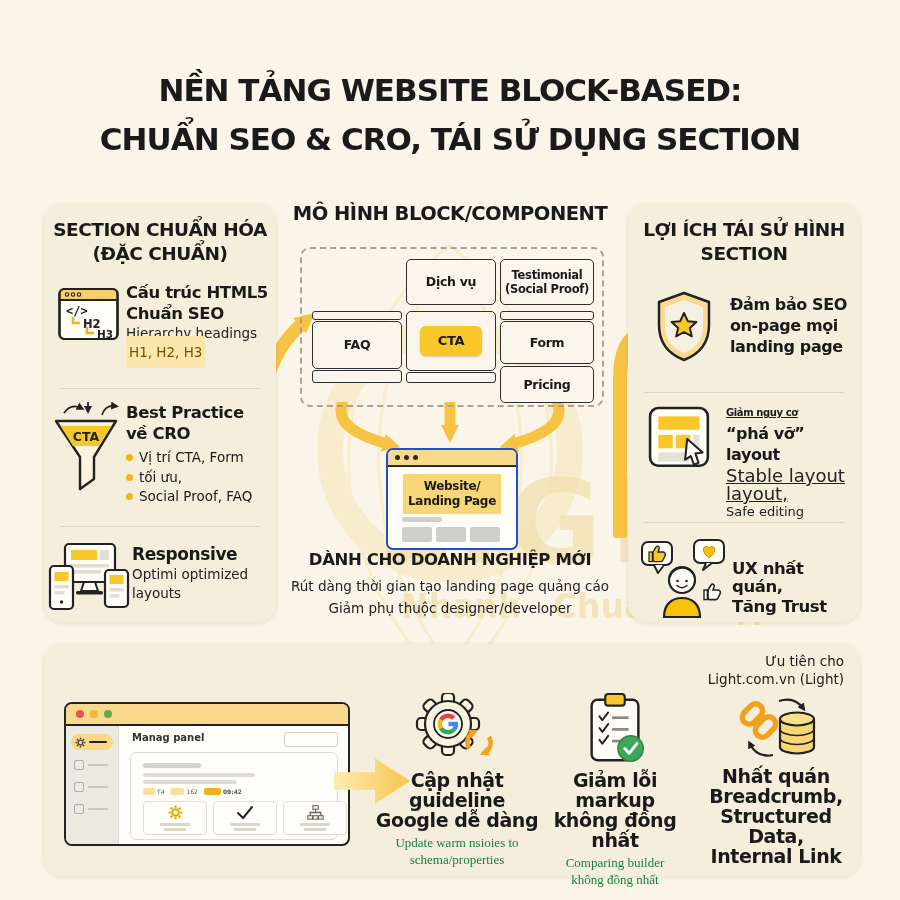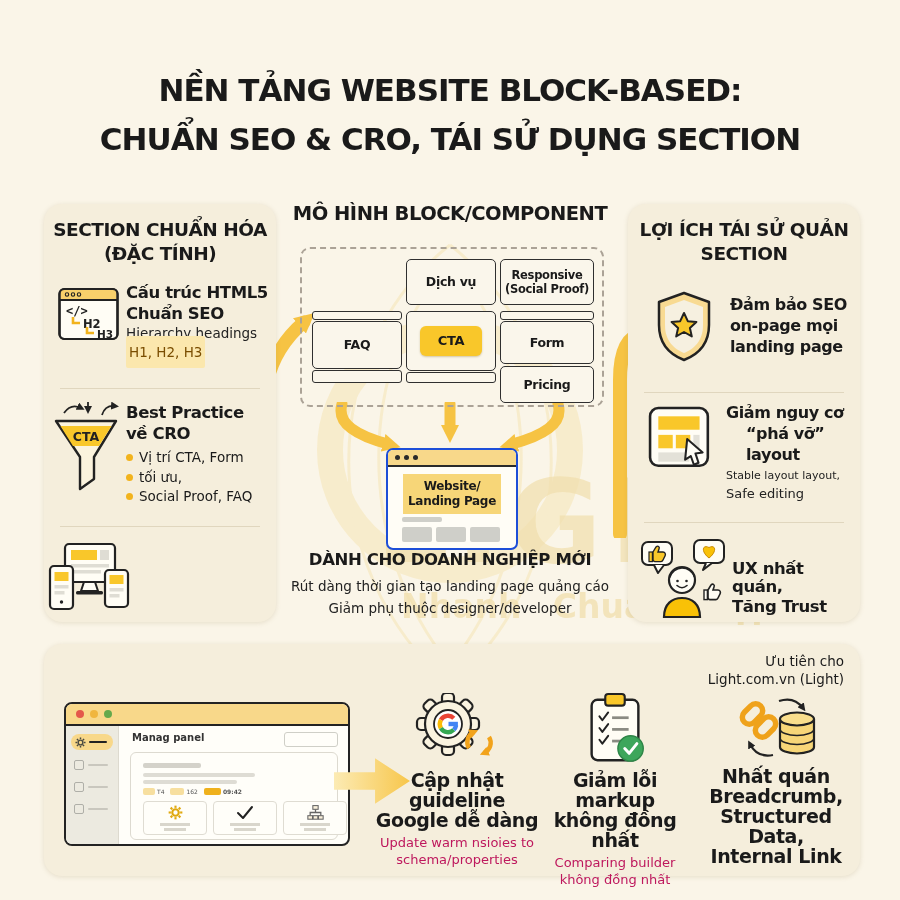--- a/index.html
+++ b/index.html
@@ -67,21 +67,21 @@
   .mini{position:absolute;top:48px;width:62px;height:32px;border:1.2px solid #DFDCD2;
     border-radius:4px;background:#FFFEF9;text-align:center;}
   .mini .ln1{position:absolute;left:16px;top:21px;width:30px;height:2.5px;background:#D9D6CC;}
   .mini .ln2{position:absolute;left:20px;top:26px;width:22px;height:2.5px;background:#D9D6CC;}
   .big-arrow{position:absolute;left:290px;top:110px;width:76px;height:54px;
     background:linear-gradient(90deg,#FCEBB4,#F7C64B);
     clip-path:polygon(0 34%,54% 34%,54% 8%,100% 50%,54% 92%,54% 66%,0 66%);}
   .col{position:absolute;top:48px;text-align:center;}
   .col .icon-box{height:74px;display:flex;align-items:center;justify-content:center;}
   .col .c-title{font-weight:bold;font-size:19px;line-height:20px;letter-spacing:-0.4px;margin-top:4px;}
-  .col .c-desc{font-size:13px;line-height:17px;color:#be185d;margin-top:4px;}
+  .col .c-desc{font-size:13px;line-height:17px;color:#15803d;margin-top:4px;font-family:Liberation Serif, serif;}
   svg{display:block;}
   .arrow-svg{position:absolute;z-index:1;}
   .wm{position:absolute;left:0;top:150px;z-index:0;}
 </style>
 </head>
 <body>
 
 <div class="stage">
 
   <svg class="wm" width="900" height="540">
@@ -97,21 +97,21 @@
   </svg>
 
   <div class="abs title">
     <div>NỀN TẢNG WEBSITE BLOCK-BASED:</div>
     <div>CHUẨN SEO &amp; CRO, TÁI SỬ DỤNG SECTION</div>
   </div>
 
   <div class="panel" style="left:44px;top:204px;width:232px;height:418px;">
     <div class="ph" style="top:14px;">
       <div>SECTION CHUẨN HÓA</div>
-      <div>(ĐẶC TÍNH)</div>
+      <div>(ĐẶC CHUẨN)</div>
     </div>
 
     <svg class="abs" style="left:14px;top:80px;" width="62" height="60" viewBox="0 0 62 60">
       <rect x="1.5" y="5" width="58" height="50" rx="5" fill="#FFFDF5" stroke="#222" stroke-width="2.2"></rect>
       <rect x="2.5" y="6" width="56" height="9.5" fill="#F8D06B"></rect>
       <line x1="1.5" y1="16" x2="59.5" y2="16" stroke="#222" stroke-width="2"></line>
       <rect x="1.5" y="5" width="58" height="50" rx="5" fill="none" stroke="#222" stroke-width="2.2"></rect>
       <circle cx="9" cy="10.5" r="1.7" fill="none" stroke="#222" stroke-width="1.1"></circle>
       <circle cx="15" cy="10.5" r="1.7" fill="none" stroke="#222" stroke-width="1.1"></circle>
       <circle cx="21" cy="10.5" r="1.7" fill="none" stroke="#222" stroke-width="1.1"></circle>
@@ -173,28 +173,33 @@
       <rect x="2" y="24" width="23" height="43" rx="4" fill="#FFFDF5" stroke="#222" stroke-width="2.2"></rect>
       <rect x="6.5" y="30" width="14" height="9" fill="#F9C72A"></rect>
       <rect x="6.5" y="43" width="14" height="3.5" fill="#DFDDD4"></rect>
       <rect x="6.5" y="49" width="10" height="3.5" fill="#DFDDD4"></rect>
       <circle cx="13.5" cy="60" r="1.7" fill="#222"></circle>
       <rect x="57" y="28" width="23" height="37" rx="4" fill="#FFFDF5" stroke="#222" stroke-width="2.2"></rect>
       <rect x="61.5" y="33" width="14" height="9" fill="#F9C72A"></rect>
       <rect x="61.5" y="46" width="14" height="3.5" fill="#DFDDD4"></rect>
       <rect x="61.5" y="52" width="10" height="3.5" fill="#DFDDD4"></rect>
     </svg>
+    <div class="abs" style="left:88px;top:340px;width:140px;">
+      <div class="it-title" style="font-size:17px;">Responsive</div>
+      <div class="it-desc">Optimi optimized</div>
+      <div class="it-desc">layouts</div>
+    </div>
   </div>
 
   <div class="c-head">MÔ HÌNH BLOCK/COMPONENT</div>
 
   <div class="dashed">
     <div class="blk" style="left:104px;top:10px;width:88px;height:44px;">Dịch vụ</div>
     <div class="blk" style="left:198px;top:10px;width:92px;height:44px;flex-direction:column;font-size:11.5px;">
-      <div>Responsive</div>
+      <div>Testimonial</div>
       <div>(Social Proof)</div>
     </div>
     <div class="strip" style="left:10px;top:62px;width:88px;height:7px;"></div>
     <div class="blk" style="left:10px;top:72px;width:88px;height:46px;">FAQ</div>
     <div class="strip" style="left:10px;top:121px;width:88px;height:11px;"></div>
     <div class="blk" style="left:104px;top:62px;width:88px;height:58px;">
       <div class="cta-pill">CTA</div>
     </div>
     <div class="strip" style="left:104px;top:123px;width:88px;height:9px;"></div>
     <div class="strip" style="left:198px;top:62px;width:92px;height:7px;"></div>
@@ -230,21 +235,21 @@
     <div class="gbar" style="left:48px;top:77px;width:30px;height:15px;"></div>
     <div class="gbar" style="left:82px;top:77px;width:30px;height:15px;"></div>
   </div>
 
   <div class="c-foot-h">DÀNH CHO DOANH NGHIỆP MỚI</div>
   <div class="c-foot" style="top:576px;">Rút dàng thời gian tạo landing page quảng cáo</div>
   <div class="c-foot" style="top:598px;">Giảm phụ thuộc designer/developer</div>
 
   <div class="panel" style="left:628px;top:204px;width:232px;height:418px;">
     <div class="ph" style="top:14px;">
-      <div>LỢI ÍCH TÁI SỬ QUẢN</div>
+      <div>LỢI ÍCH TÁI SỬ HÌNH</div>
       <div>SECTION</div>
     </div>
 
     <svg class="abs" style="left:24px;top:86px;" width="64" height="74" viewBox="0 0 64 74">
       <path d="M32,3 L57,12 V35 C57,55 45,65 32,70 C19,65 7,55 7,35 V12 Z" fill="#F8DA92" stroke="#222" stroke-width="2.5" stroke-linejoin="round"></path>
       <path d="M32,10 L51,17 V35 C51,51 42,59 32,63 C22,59 13,51 13,35 V17 Z" fill="#F6F0E0"></path>
       <polygon points="32,23 35.8,31.2 44.4,32 37.9,38 39.8,46.4 32,42 24.2,46.4 26.1,38 19.6,32 28.2,31.2" fill="#F9C72A" stroke="#222" stroke-width="2" stroke-linejoin="round"></polygon>
     </svg>
     <div class="abs" style="left:102px;top:90px;width:124px;">
       <div class="it-title" style="font-size:16px;">Đảm bảo SEO</div>
@@ -257,23 +262,23 @@
     <svg class="abs" style="left:20px;top:202px;" width="66" height="66" viewBox="0 0 64 64">
       <rect x="2" y="2" width="56" height="56" rx="8" fill="#FFFDF5" stroke="#222" stroke-width="2.5"></rect>
       <rect x="10" y="10" width="40" height="13" fill="#F9C72A"></rect>
       <rect x="10" y="28" width="14" height="13" fill="#F9C72A"></rect>
       <rect x="27" y="28" width="14" height="13" fill="#F9C72A"></rect>
       <rect x="44" y="28" width="6" height="13" fill="#E3E1D8"></rect>
       <rect x="10" y="45" width="30" height="9" fill="#E3E1D8"></rect>
       <path d="M38,32 L53,45 L46,46 L49,55 L44.5,57 L41.5,48.5 L36,52 Z" fill="#FFFDF5" stroke="#222" stroke-width="2" stroke-linejoin="round"></path>
     </svg>
     <div class="abs" style="left:98px;top:198px;width:130px;">
-      <div class="it-title" style="font-size:16px;">Giảm nguy cơ</div>
-      <div class="it-title" style="font-size:16px;margin-bottom:2px;margin-left:20px;">“phá vỡ” layout</div>
-      <div class="it-desc" style="font-size:11px;line-height:18px;">Stable layout layout,</div>
+      <div class="it-title" style="font-size:10px;text-decoration:underline;">Giảm nguy cơ</div>
+      <div class="it-title" style="font-size:16px;margin-bottom:2px;">“phá vỡ” layout</div>
+      <div class="it-desc" style="font-size:18px;line-height:18px;text-decoration:underline;">Stable layout layout,</div>
       <div class="it-desc" style="font-size:13px;line-height:18px;">Safe editing</div>
     </div>
 
     <div class="divider" style="top:318px;"></div>
 
     <svg class="abs" style="left:12px;top:334px;" width="88" height="80" viewBox="0 0 88 80">
       <rect x="2" y="4" width="30" height="23" rx="6" fill="#FFFDF5" stroke="#222" stroke-width="2"></rect>
       <path d="M14,27 l4,8 l6,-8" fill="#FFFDF5" stroke="#222" stroke-width="2" stroke-linejoin="round"></path>
       <path d="M13,14 l3,-5 c2,-2 4,0 3,2 l-1,3 h5 c2,0 3,2 2,4 l-2,4 c-0.4,1 -1,1.6 -2,1.6 h-6 c-1,0 -2,-1 -2,-2 z" fill="#F9C72A" stroke="#222" stroke-width="1.4"></path>
       <rect x="9" y="14" width="3.4" height="9.6" fill="#F9C72A" stroke="#222" stroke-width="1.2"></rect>

